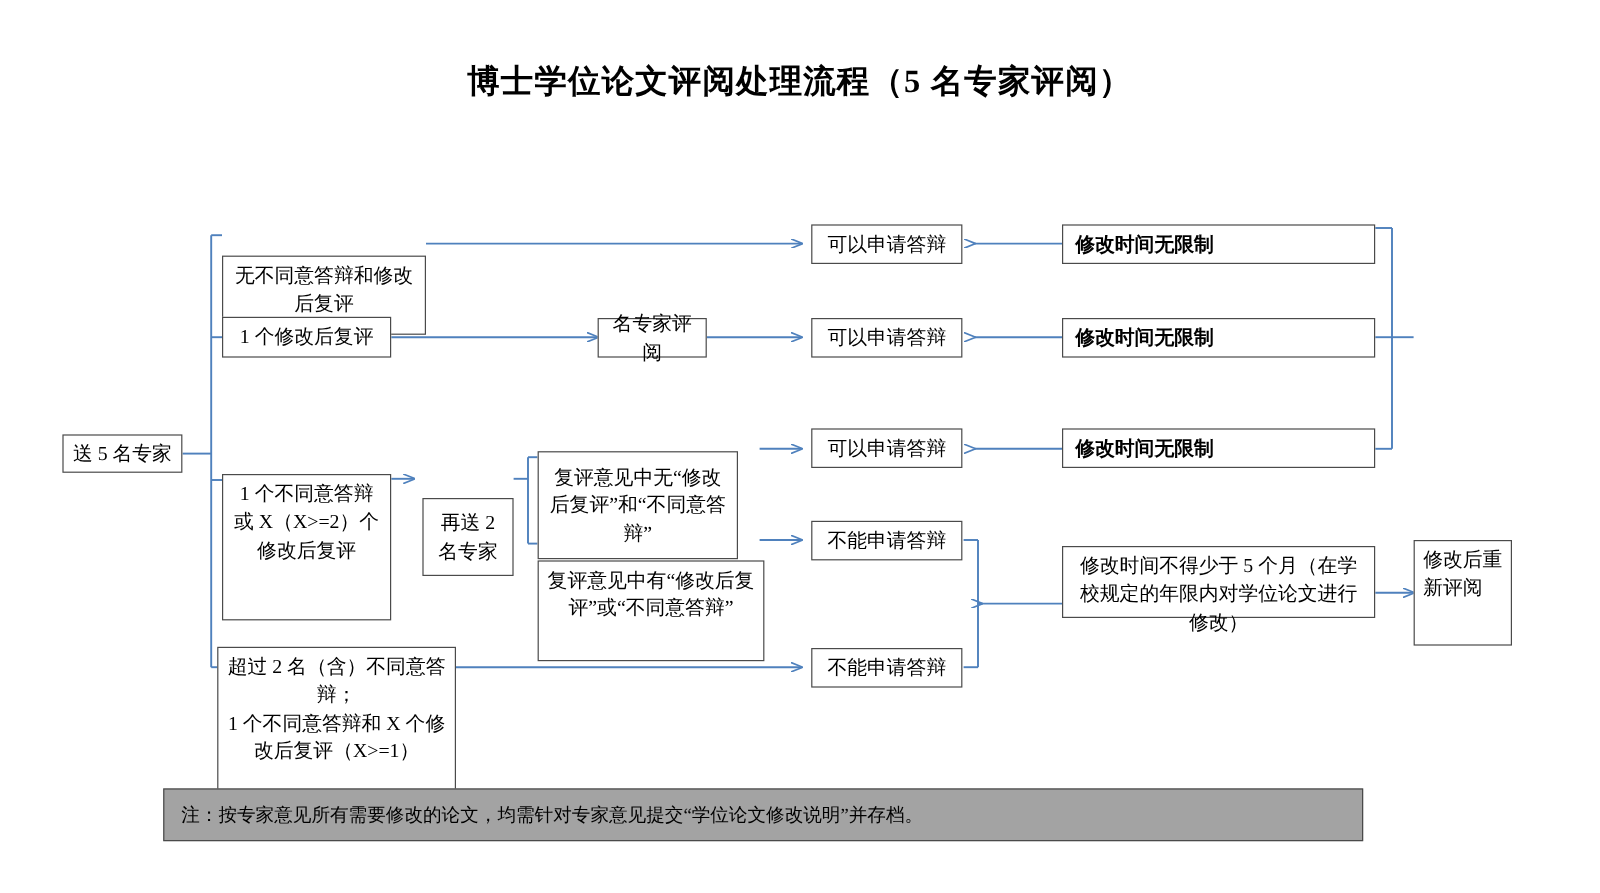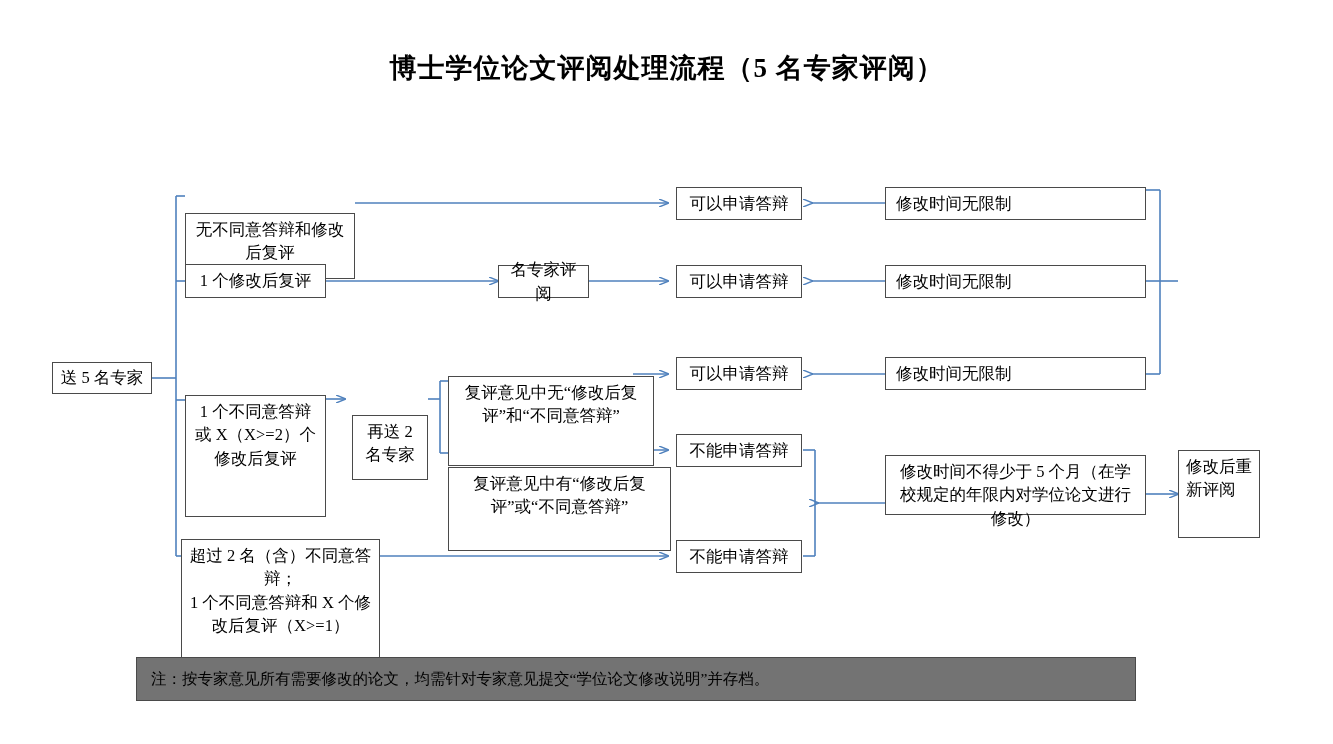--- a/index.html
+++ b/index.html
@@ -47,26 +47,26 @@
     display: flex;
     justify-content: center;
     color: #000;
     font-family: "Liberation Serif", "DejaVu Serif", serif;
   }
   .box.center { align-items: center; text-align: center; }
   .box.topleft { align-items: flex-start; text-align: left; }
   .box.topcenter { align-items: flex-start; text-align: center; margin-top: 38px; }
   .box.midleft { align-items: center; text-align: left; justify-content: flex-start; }
   .box .inner { padding: 4px 7px; width: 100%; }
-  .box.midleft .inner { padding: 0 10px; }
+  .box.midleft .inner { padding: 0 10px; font-weight: bold; }
   .note-box {
     position: absolute;
     box-sizing: border-box;
     border: 1.2px solid #4a4a4a;
-    background: #737373;
+    background: #a3a3a3;
     display: flex;
     align-items: center;
     font-size: 15.5px;
     color: #000;
   }
   .note-box .inner { padding: 0 14px; }
 </style>
 </head>
 <body>
 
@@ -149,29 +149,29 @@
 
   <div class="box topcenter" style="left:181px; top:501px; width:199px; height:120px; white-space:pre-line;">
     <span class="inner">超过 2 名（含）不同意答辩；
 1 个不同意答辩和 X 个修改后复评（X&gt;=1）</span>
   </div>
 
   <div class="box center" style="left:498px; top:265px; width:91px; height:33px;">
     <span class="inner">名专家评阅</span>
   </div>
 
-  <div class="box topcenter" style="left:352px; top:377px; width:76px; height:65px;">
+  <div class="box topcenter" style="left:352px; top:377px; width:76px; height:65px;align-items:center;">
     <span class="inner">再送 2 名专家</span>
   </div>
 
-  <div class="box topcenter" style="left:448px; top:338px; width:206px; height:90px;">
+  <div class="box topcenter" style="left:448px; top:338px; width:167px; height:90px;align-items:center;">
     <span class="inner">复评意见中无“修改后复评”和“不同意答辩”</span>
   </div>
 
-  <div class="box topcenter" style="left:448px; top:429px; width:223px; height:84px;">
+  <div class="box topcenter" style="left:448px; top:429px; width:189px; height:84px;">
     <span class="inner">复评意见中有“修改后复评”或“不同意答辩”</span>
   </div>
 
   <div class="box center" style="left:676px; top:187px; width:126px; height:33px;">
     <span class="inner">可以申请答辩</span>
   </div>
 
   <div class="box center" style="left:676px; top:265px; width:126px; height:33px;">
     <span class="inner">可以申请答辩</span>
   </div>

